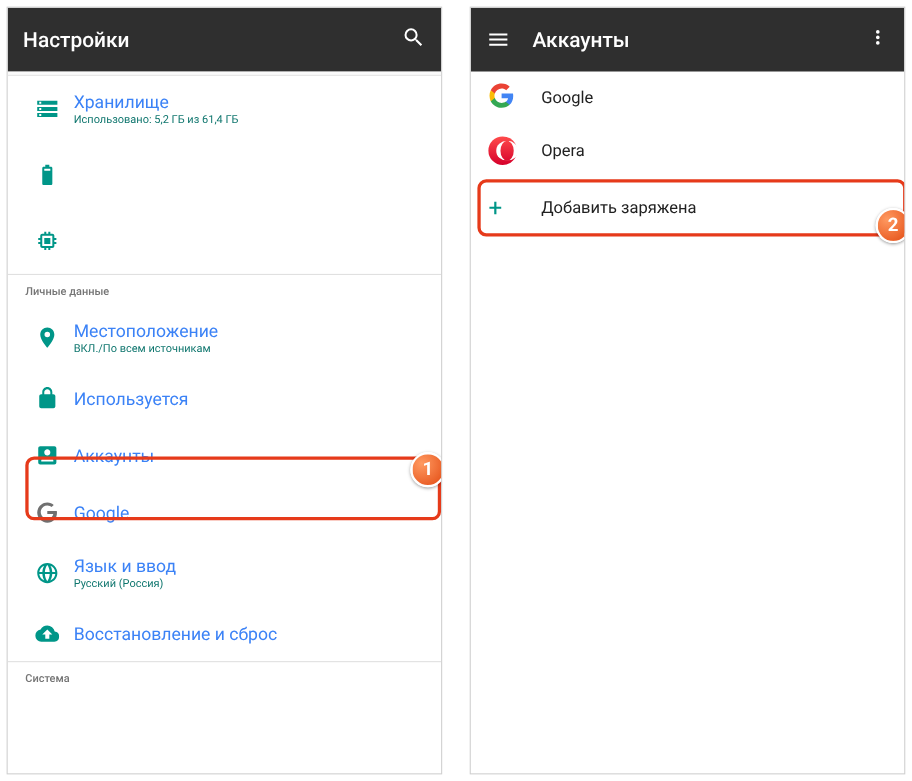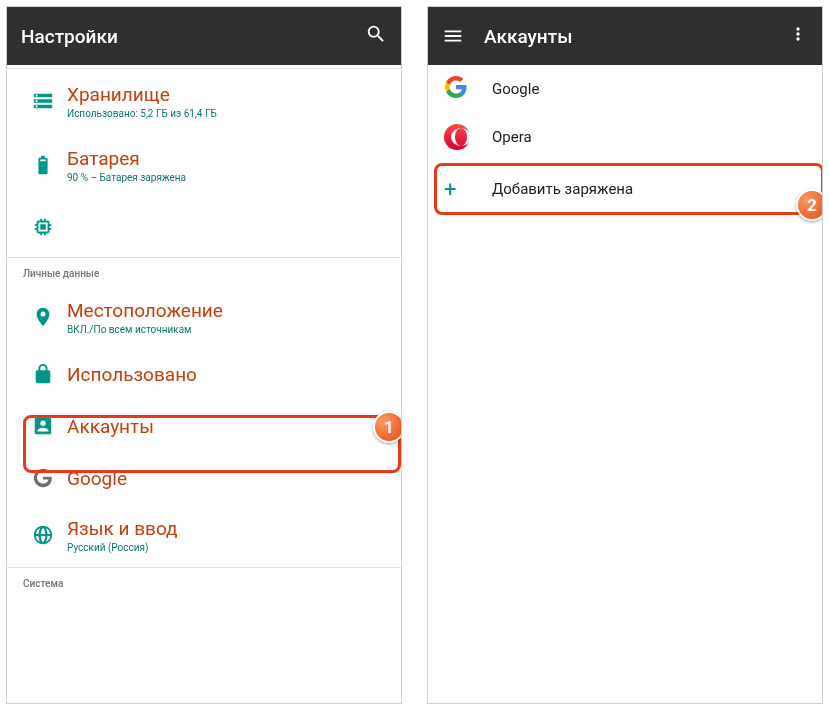--- a/index.html
+++ b/index.html
@@ -11,21 +11,21 @@
   .appbar svg { fill: #fff; }
   .appbar .menu-btn { margin-right: 20px; display: flex; }
   .scroll { flex: 1; overflow: hidden; }
   .thin-div { height: 4px; background: #fafafa; border-bottom: 1px solid #e5e5e5; }
   .row { display: flex; align-items: center; padding: 14px 16px 14px 12px; min-height: 60px; }
   .row.compact { min-height: 50px; padding: 10px 16px 10px 12px; }
   .row .icon { width: 48px; display: flex; justify-content: center; flex-shrink: 0; }
   .row .icon svg { width: 22px; height: 22px; fill: #009688; }
   .row .icon.grey svg { fill: #707070; }
   .row .texts { flex: 1; }
-  .row .title { font-size: 19px; color: #c2410c; font-weight: 400; }
+  .row .title { font-size: 16px; color: #3b82f6; font-weight: 400; }
   .row .sub { font-size: 10px; color: #0f766e; margin-top: 2px; }
   .section-header { padding: 10px 16px 6px 16px; font-size: 10px; color: #757575; font-weight: 500; }
   .divider { height: 1px; background: #e0e0e0; margin: 0; }
   .highlight-box { position: absolute; border: 3px solid #e63a1a; border-radius: 8px; pointer-events: none; z-index: 5; }
   .badge { position: absolute; width: 32px; height: 32px; border-radius: 50%; background: radial-gradient(circle at 30% 30%, #ff9960, #e24a12); color: #fff; font-weight: 700; font-size: 17px; display: flex; align-items: center; justify-content: center; border: 2px solid #fff; box-shadow: 0 1px 3px rgba(0,0,0,0.4); z-index: 6; }
   .acc-row { display: flex; align-items: center; padding: 0 16px; height: 48px; }
   .acc-row .icon-col { width: 48px; display: flex; justify-content: flex-start; align-items: center; }
   .acc-row .label { font-size: 15px; color: #212121; }
   .plus { color: #009688; font-size: 22px; font-weight: 400; }
   .opera-icon { width: 26px; height: 26px; border-radius: 50%; background: linear-gradient(#ff4b4b,#d6002b); position: relative; }
@@ -61,24 +61,20 @@
           <div class="sub">Использовано: 5,2 ГБ из 61,4 ГБ</div>
         </div>
       </div>
 
       <div class="row">
         <div class="icon">
             <svg viewBox="0 0 24 24">
               <path d="M15.67 4H14V2h-4v2H8.33C7.6 4 7 4.6 7 5.33v15.33C7 21.4 7.6 22 8.33 22h7.33C16.4 22 17 21.4 17 20.67V5.33C17 4.6 16.4 4 15.67 4zM15 8H9V6h6v2z"></path>
             </svg>
           </div>
-        <div class="texts">
-          <div class="title">Батарея</div>
-          <div class="sub">90 % – Батарея заряжена</div>
-        </div>
       </div>
 
       <div class="row">
         <div class="icon">
             <svg viewBox="0 0 24 24">
               <path d="M15 9H9v6h6V9zm6 2V9h-2V7c0-1.1-.9-2-2-2h-2V3h-2v2h-2V3H9v2H7C5.9 5 5 5.9 5 7v2H3v2h2v2H3v2h2v2c0 1.1.9 2 2 2h2v2h2v-2h2v2h2v-2h2c1.1 0 2-.9 2-2v-2h2v-2h-2v-2h2zm-4 6H7V7h10v10z"></path>
             </svg>
           </div>
         <div class="texts">
         </div>
@@ -99,21 +95,21 @@
         </div>
       </div>
 
       <div class="row compact">
         <div class="icon">
             <svg viewBox="0 0 24 24">
               <path d="M18 8h-1V6c0-2.76-2.24-5-5-5S7 3.24 7 6v2H6c-1.1 0-2 .9-2 2v10c0 1.1.9 2 2 2h12c1.1 0 2-.9 2-2V10c0-1.1-.9-2-2-2zM9 6c0-1.66 1.34-3 3-3s3 1.34 3 3v2H9V6z"></path>
             </svg>
           </div>
         <div class="texts">
-            <div class="title">Использовано</div>
+            <div class="title">Используется</div>
           </div>
       </div>
 
       <div class="row compact" style="margin:2px 0;">
         <div class="icon">
             <svg viewBox="0 0 24 24">
               <path d="M3 5v14c0 1.1.9 2 2 2h14c1.1 0 2-.9 2-2V5c0-1.1-.9-2-2-2H5c-1.1 0-2 .9-2 2zm12 4c0 1.66-1.34 3-3 3S9 10.66 9 9s1.34-3 3-3 3 1.34 3 3zm-9 8c0-2 4-3.1 6-3.1s6 1.1 6 3.1v1H6v-1z"></path>
             </svg>
           </div>
         <div class="texts">
@@ -137,20 +133,30 @@
             <svg viewBox="0 0 24 24">
               <path d="M12 2C6.48 2 2 6.48 2 12s4.48 10 10 10 10-4.48 10-10S17.52 2 12 2zm7.93 9h-3.02c-.14-2.5-.82-4.77-1.86-6.36A8.03 8.03 0 0119.93 11zM12 4c1.23 1.38 2.18 3.93 2.4 7H9.6c.22-3.07 1.17-5.62 2.4-7zM4.07 13h3.02c.14 2.5.82 4.77 1.86 6.36A8.03 8.03 0 014.07 13zm3.02-2H4.07a8.03 8.03 0 014.88-6.36C7.91 6.23 7.23 8.5 7.09 11zM12 20c-1.23-1.38-2.18-3.93-2.4-7h4.8c-.22 3.07-1.17 5.62-2.4 7zm3.05-.64c1.04-1.59 1.72-3.86 1.86-6.36h3.02a8.03 8.03 0 01-4.88 6.36z"></path>
             </svg>
           </div>
         <div class="texts">
           <div class="title">Язык и ввод</div>
           <div class="sub">Русский (Россия)</div>
         </div>
       </div>
 
+      <div class="row compact">
+        <div class="icon">
+            <svg viewBox="0 0 24 24">
+              <path d="M19.35 10.04A7.49 7.49 0 0012 4a7.5 7.5 0 00-6.65 4.04A6 6 0 006 20h13a5 5 0 00.35-9.96zM14 13v4h-4v-4H7l5-5 5 5h-3z"></path>
+            </svg>
+          </div>
+        <div class="texts">
+            <div class="title">Восстановление и сброс</div>
+          </div>
+      </div>
 
       <div class="divider"></div>
       <div class="section-header">Система</div>
     </div>
 
     <div class="highlight-box" style="left:16px; top:408px; width:378px; height:58px;"></div>
     <div class="badge" style="left:366px; top:404px;">1</div>
   </div>
 
   <div class="screen">

